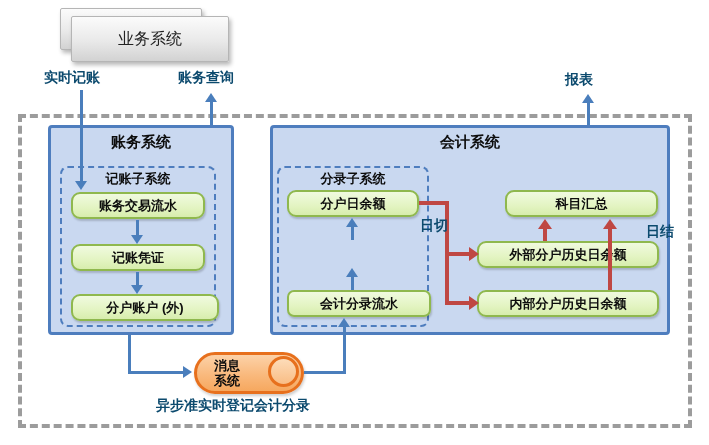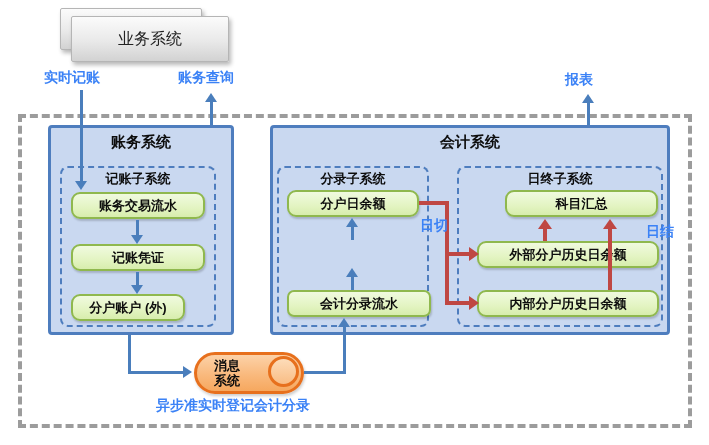--- a/index.html
+++ b/index.html
@@ -16,21 +16,21 @@
   .panel-title { position:absolute; top:5px; left:0; width:100%; text-align:center;
                  font-size:15px; font-weight:bold; color:#0d0d0d; }
   .dashed-group { position:absolute; border:2px dashed #4e7dbe; border-radius:8px; }
   .group-title { position:absolute; top:2px; left:0; width:100%; text-align:center;
                  font-size:13px; font-weight:bold; color:#0d0d0d; }
 
   .gnode { position:absolute; background:linear-gradient(180deg,#f0fadf 0%,#e3f4c2 60%,#d7edad 100%);
            border:2px solid #8fb84e; border-radius:9px; display:flex; align-items:center; justify-content:center;
            font-size:13px; font-weight:bold; color:#0d0d0d; box-shadow:1px 2px 2px rgba(0,0,0,0.18); }
 
-  .lbl { position:absolute; font-size:14px; font-weight:bold; color:#3b82f6; white-space:nowrap; z-index:8; }
+  .lbl { position:absolute; font-size:14px; font-weight:bold; color:#0c4a6e; white-space:nowrap; z-index:8; }
 
   .vline,.hline { position:absolute; z-index:6; }
   .blue { background:#4a7ebc; }
   .red  { background:#bf4743; }
 
   .ah { position:absolute; width:0; height:0; z-index:7; }
   .ah-down-blue  { border-left:6px solid transparent; border-right:6px solid transparent; border-top:9px solid #4a7ebc; }
   .ah-up-blue    { border-left:6px solid transparent; border-right:6px solid transparent; border-bottom:9px solid #4a7ebc; }
   .ah-right-blue { border-top:6px solid transparent; border-bottom:6px solid transparent; border-left:9px solid #4a7ebc; }
   .ah-up-red     { border-left:7px solid transparent; border-right:7px solid transparent; border-bottom:10px solid #bf4743; }
@@ -60,21 +60,21 @@
   <div class="outer-dashed" style="left:18px; top:114px; width:674px; height:314px;"></div>
 
   <div class="panel" style="left:48px; top:125px; width:186px; height:210px;">
     <div class="panel-title">账务系统</div>
   </div>
   <div class="dashed-group" style="left:60px; top:166px; width:156px; height:161px;">
     <div class="group-title">记账子系统</div>
   </div>
   <div class="gnode" style="left:71px; top:192px; width:134px; height:27px;">账务交易流水</div>
   <div class="gnode" style="left:71px; top:244px; width:134px; height:27px;">记账凭证</div>
-  <div class="gnode" style="left:71px; top:294px; width:114px; height:27px;">分户账户 (外)</div>
+  <div class="gnode" style="left:71px; top:294px; width:148px; height:27px;">分户账户 (外)</div>
 
   <div class="vline blue" style="left:136px; top:220px; width:3px; height:16px;"></div>
   <div class="ah ah-down-blue" style="left:131px; top:235px;"></div>
   <div class="vline blue" style="left:136px; top:272px; width:3px; height:14px;"></div>
   <div class="ah ah-down-blue" style="left:131px; top:285px;"></div>
 
   <div class="vline blue" style="left:80px; top:90px; width:3px; height:92px;"></div>
   <div class="ah ah-down-blue" style="left:75px; top:181px;"></div>
 
   <div class="vline blue" style="left:210px; top:101px; width:3px; height:24px;"></div>
@@ -88,23 +88,20 @@
     <div class="group-title">分录子系统</div>
   </div>
   <div class="gnode" style="left:287px; top:190px; width:132px; height:27px;">分户日余额</div>
   <div class="gnode" style="left:287px; top:290px; width:144px; height:27px;border-radius:7px;">会计分录流水</div>
 
   <div class="vline blue" style="left:351px; top:276px; width:3px; height:14px;"></div>
   <div class="ah ah-up-blue" style="left:346px; top:268px;"></div>
   <div class="vline blue" style="left:351px; top:226px; width:3px; height:14px;"></div>
   <div class="ah ah-up-blue" style="left:346px; top:218px;"></div>
 
-  <div class="dashed-group" style="left:457px; top:166px; width:206px; height:161px;">
-    <div class="group-title">日终子系统</div>
-  </div>
   <div class="gnode" style="left:505px; top:190px; width:153px; height:27px;">科目汇总</div>
   <div class="gnode" style="left:477px; top:241px; width:182px; height:27px;">外部分户历史日余额</div>
   <div class="gnode" style="left:477px; top:290px; width:182px; height:27px;">内部分户历史日余额</div>
 
   <div class="hline red" style="left:419px; top:201px; width:30px; height:4px;"></div>
   <div class="vline red" style="left:445px; top:201px; width:4px; height:104px;"></div>
   <div class="hline red" style="left:445px; top:252px; width:26px; height:4px;"></div>
   <div class="ah ah-right-red" style="left:469px; top:247px;"></div>
   <div class="hline red" style="left:445px; top:301px; width:26px; height:4px;"></div>
   <div class="ah ah-right-red" style="left:469px; top:296px;"></div>

